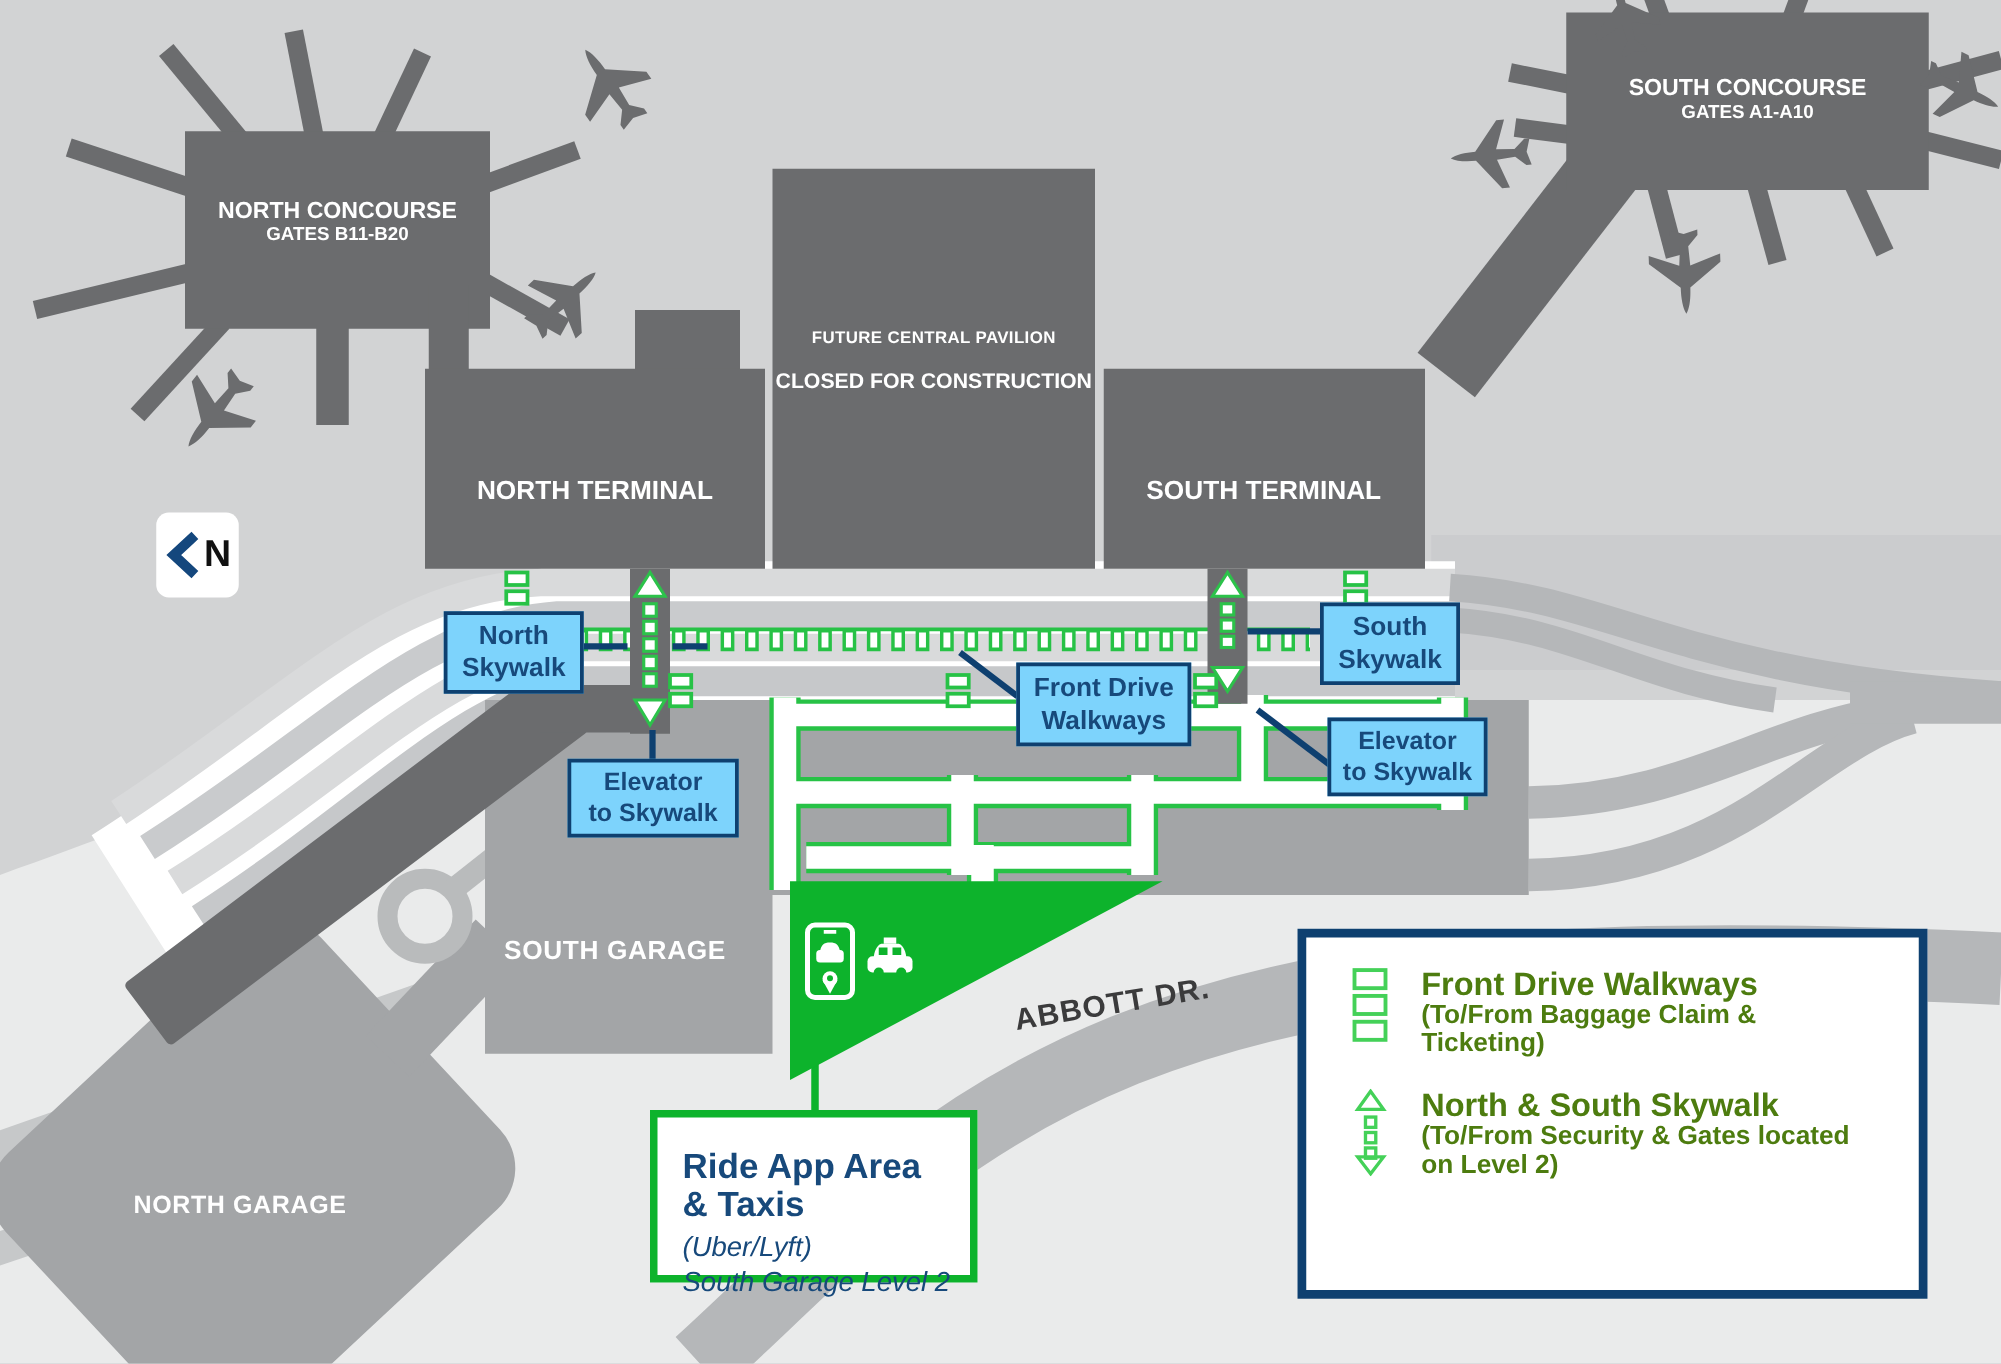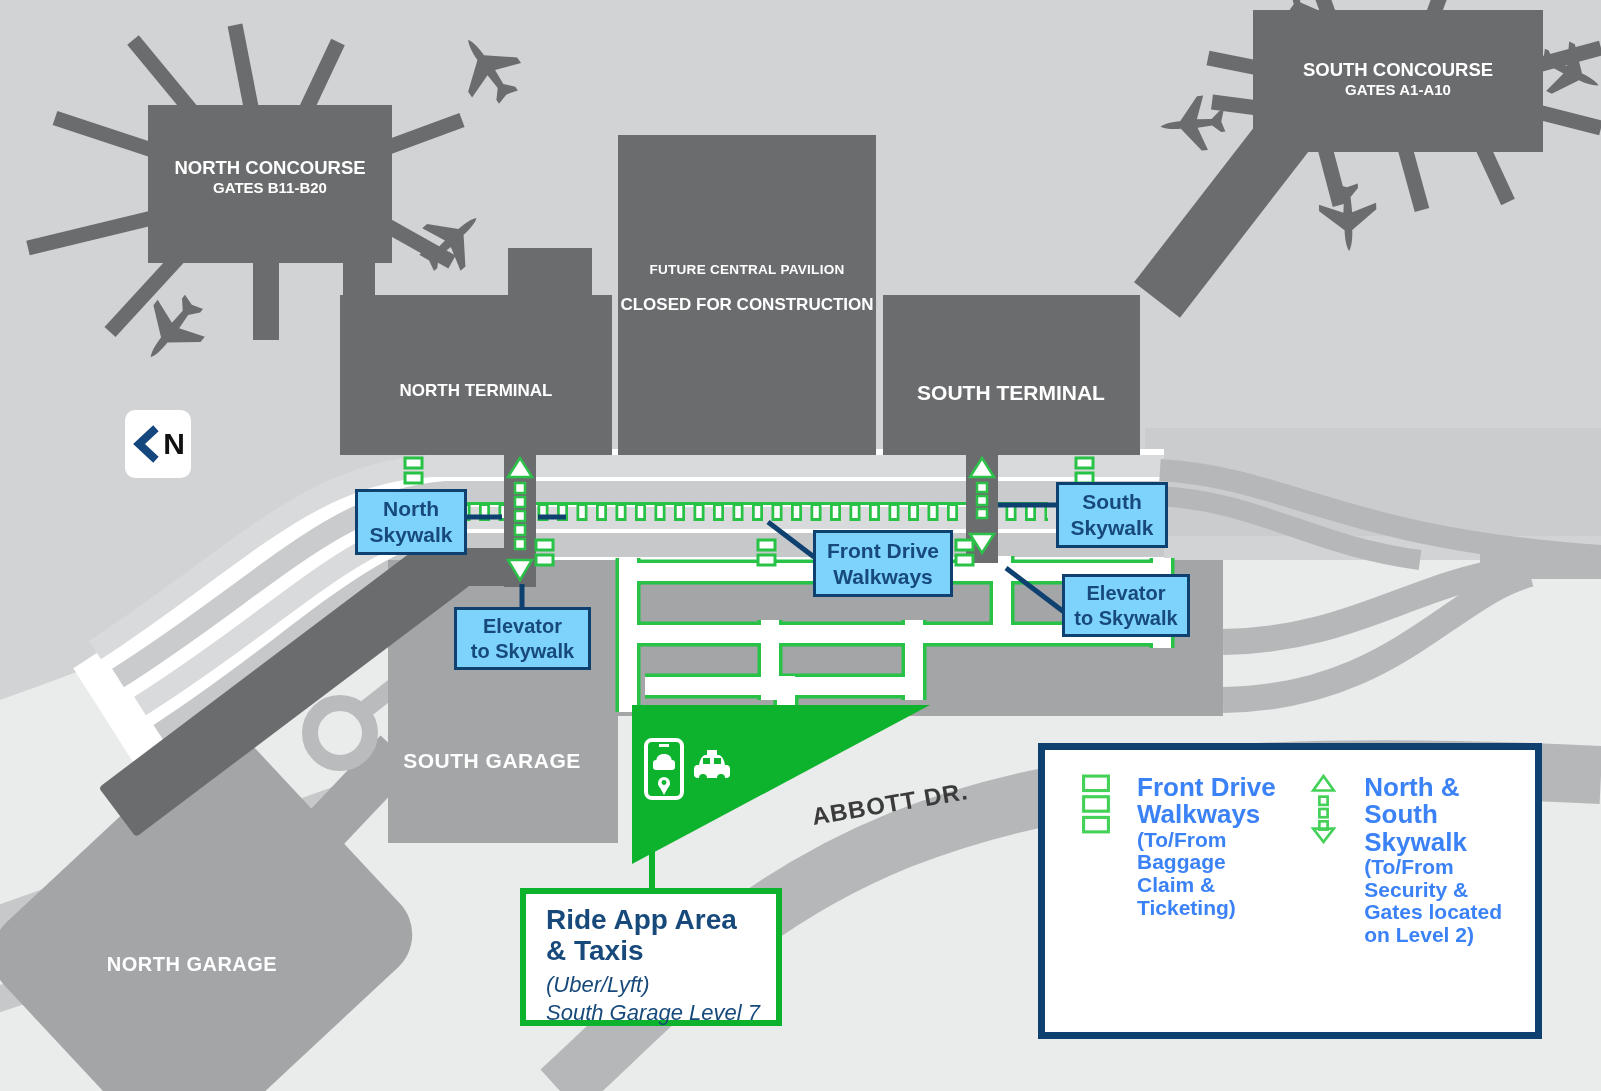--- a/index.html
+++ b/index.html
@@ -10,26 +10,26 @@
   .lbl{position:absolute;color:#fff;font-weight:bold;text-align:center;line-height:1.25;}
   .lbl .t1{display:block;}
   .lbl .t2{display:block;}
   .callout{position:absolute;background:#7dd3fc;border:3.5px solid #0e4070;color:#17497b;
            font-weight:bold;display:flex;flex-direction:column;align-items:center;
            justify-content:center;text-align:center;line-height:1.22;}
   .north-box{position:absolute;left:125px;top:410px;width:66px;height:68px;background:#fff;
              border-radius:10px;display:flex;align-items:center;justify-content:center;gap:2px;}
   .north-box .n{color:#111;font-weight:800;font-size:30px;}
   .ride-box{position:absolute;left:520px;top:888px;width:262px;height:138px;background:#fff;
-            border:6px solid #0db32c;color:#17497b;padding:10px 0 10px 20px;}
+            border:6px solid #0db32c;color:#17497b;padding:23px 0 10px 20px;}
   .ride-box .rt{font-size:28px;font-weight:bold;line-height:1.12;}
   .ride-box .rs{font-size:22px;font-style:italic;line-height:1.3;}
   .legend{position:absolute;left:1038px;top:743px;width:504px;height:296px;background:#fff;
           border:7px solid #0e4070;padding:24px 26px 16px 30px;display:flex;
-          flex-direction:row;gap:24px;color:#3b82f6;}
+          flex-direction:column;gap:24px;color:#4d7c0f;}
   .lg-row{display:flex;align-items:flex-start;gap:20px;}
   .lg-ic{width:42px;flex:0 0 42px;display:flex;justify-content:center;}
   .lg-tx .lt{font-size:26px;font-weight:bold;line-height:1.05;}
   .lg-tx .ls{font-size:21px;font-weight:bold;line-height:1.08;}
   .abbott{position:absolute;left:760px;top:790px;width:260px;text-align:center;
           color:#3b3b3c;font-weight:bold;font-size:24px;letter-spacing:1px;
           transform:rotate(-9.5deg);}
 </style>
 </head>
 <body>
@@ -210,21 +210,21 @@
 <div class="lbl" style="left:1248px;top:58px;width:300px;">
   <span class="t1" style="font-size:18.5px;">SOUTH CONCOURSE</span>
   <span class="t2" style="font-size:15px;">GATES A1-A10</span>
 </div>
 
 <div class="lbl" style="left:597px;top:262px;width:300px;">
   <span class="t1" style="font-size:13.5px;letter-spacing:.3px;">FUTURE CENTRAL PAVILION</span>
   <span class="t2" style="font-size:17px;margin-top:15px;">CLOSED FOR CONSTRUCTION</span>
 </div>
 
-<div class="lbl" style="left:326px;top:380px;width:300px;font-size:17px;">
+<div class="lbl" style="left:326px;top:380px;width:300px;font-size:21px;">
   <span>NORTH TERMINAL</span>
 </div>
 
 <div class="lbl" style="left:861px;top:380px;width:300px;font-size:21px;">
   <span>SOUTH TERMINAL</span>
 </div>
 
 <div class="lbl" style="left:367px;top:748px;width:250px;font-size:21px;letter-spacing:.5px;">
   <span>SOUTH GARAGE</span>
 </div>
@@ -266,21 +266,21 @@
 
 <div class="callout" style="left:1062px;top:574px;width:128px;height:63px;font-size:20px;">
   <span>Elevator</span>
   <span>to Skywalk</span>
 </div>
 
 <div class="ride-box">
   <div class="rt">Ride App Area</div>
   <div class="rt">&amp; Taxis</div>
   <div class="rs" style="margin-top:4px;">(Uber/Lyft)</div>
-  <div class="rs">South Garage Level 7</div>
+  <div class="rs">South Garage Level 2</div>
 </div>
 
 <div class="legend">
   <div class="lg-row">
     <span class="lg-ic">
       <svg width="32" height="62" viewBox="0 0 30 60">
         <g fill="none" stroke="#44d158" stroke-width="3">
           <rect x="3" y="2" width="24" height="14"></rect>
           <rect x="3" y="22" width="24" height="14"></rect>
           <rect x="3" y="42" width="24" height="14"></rect>

